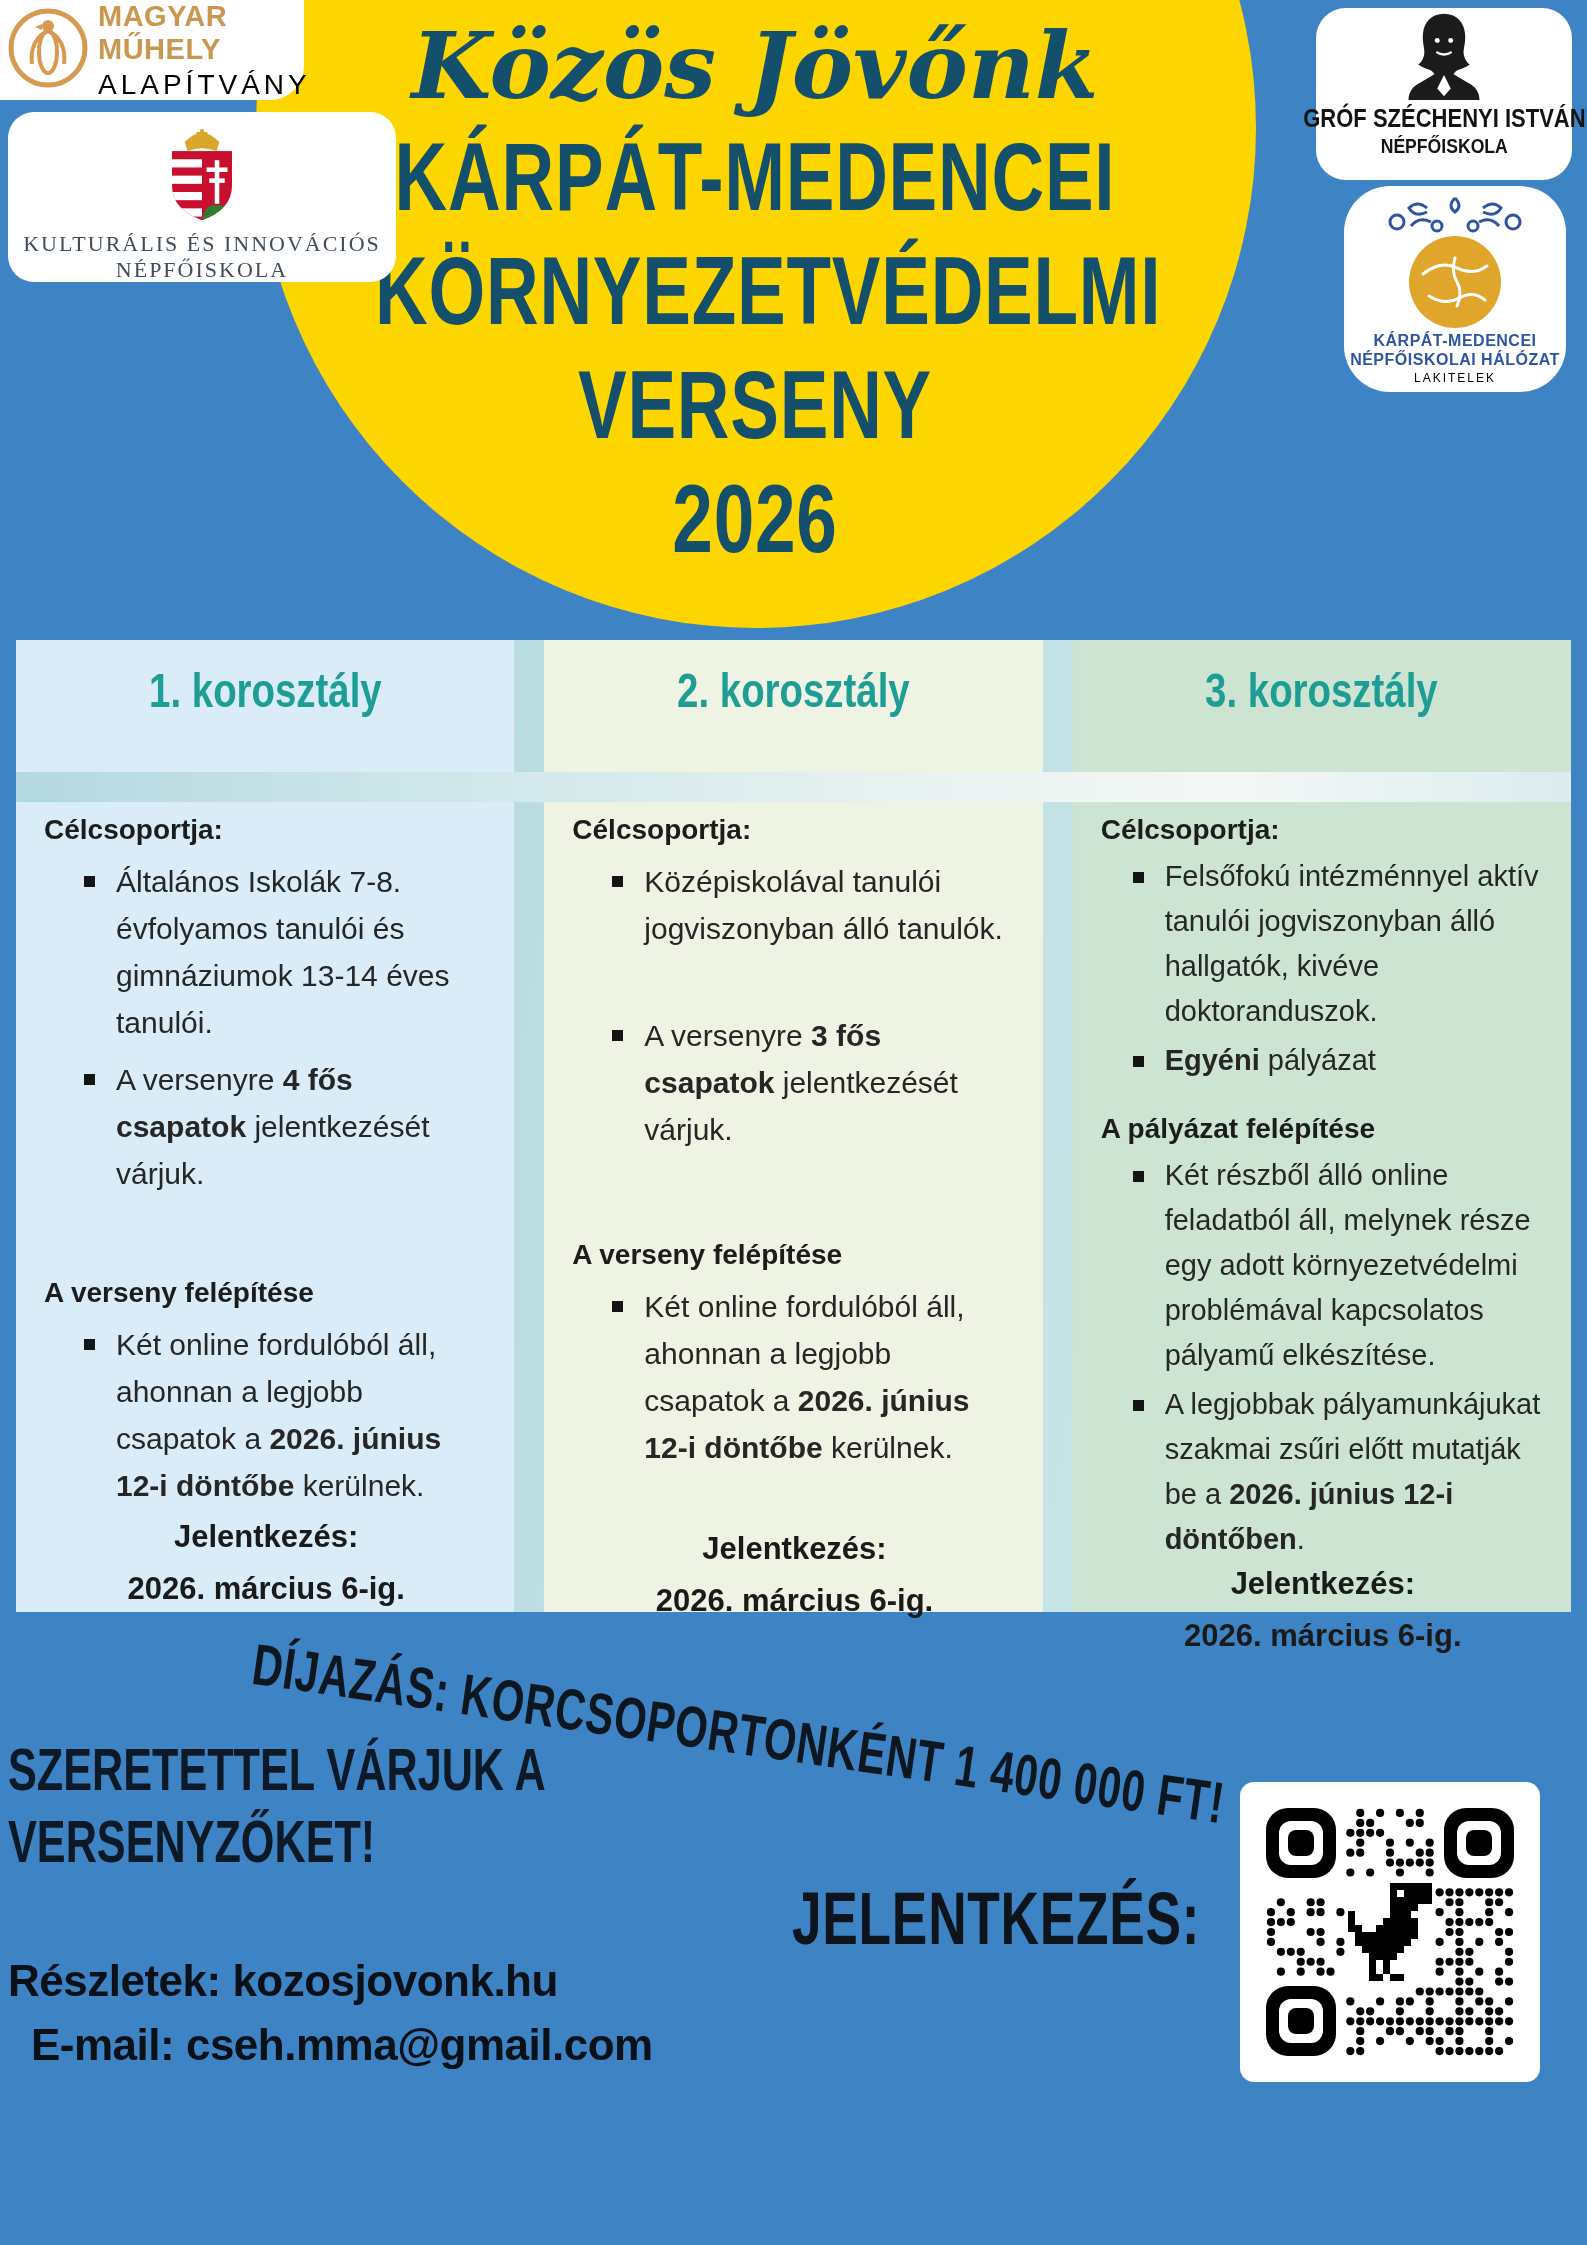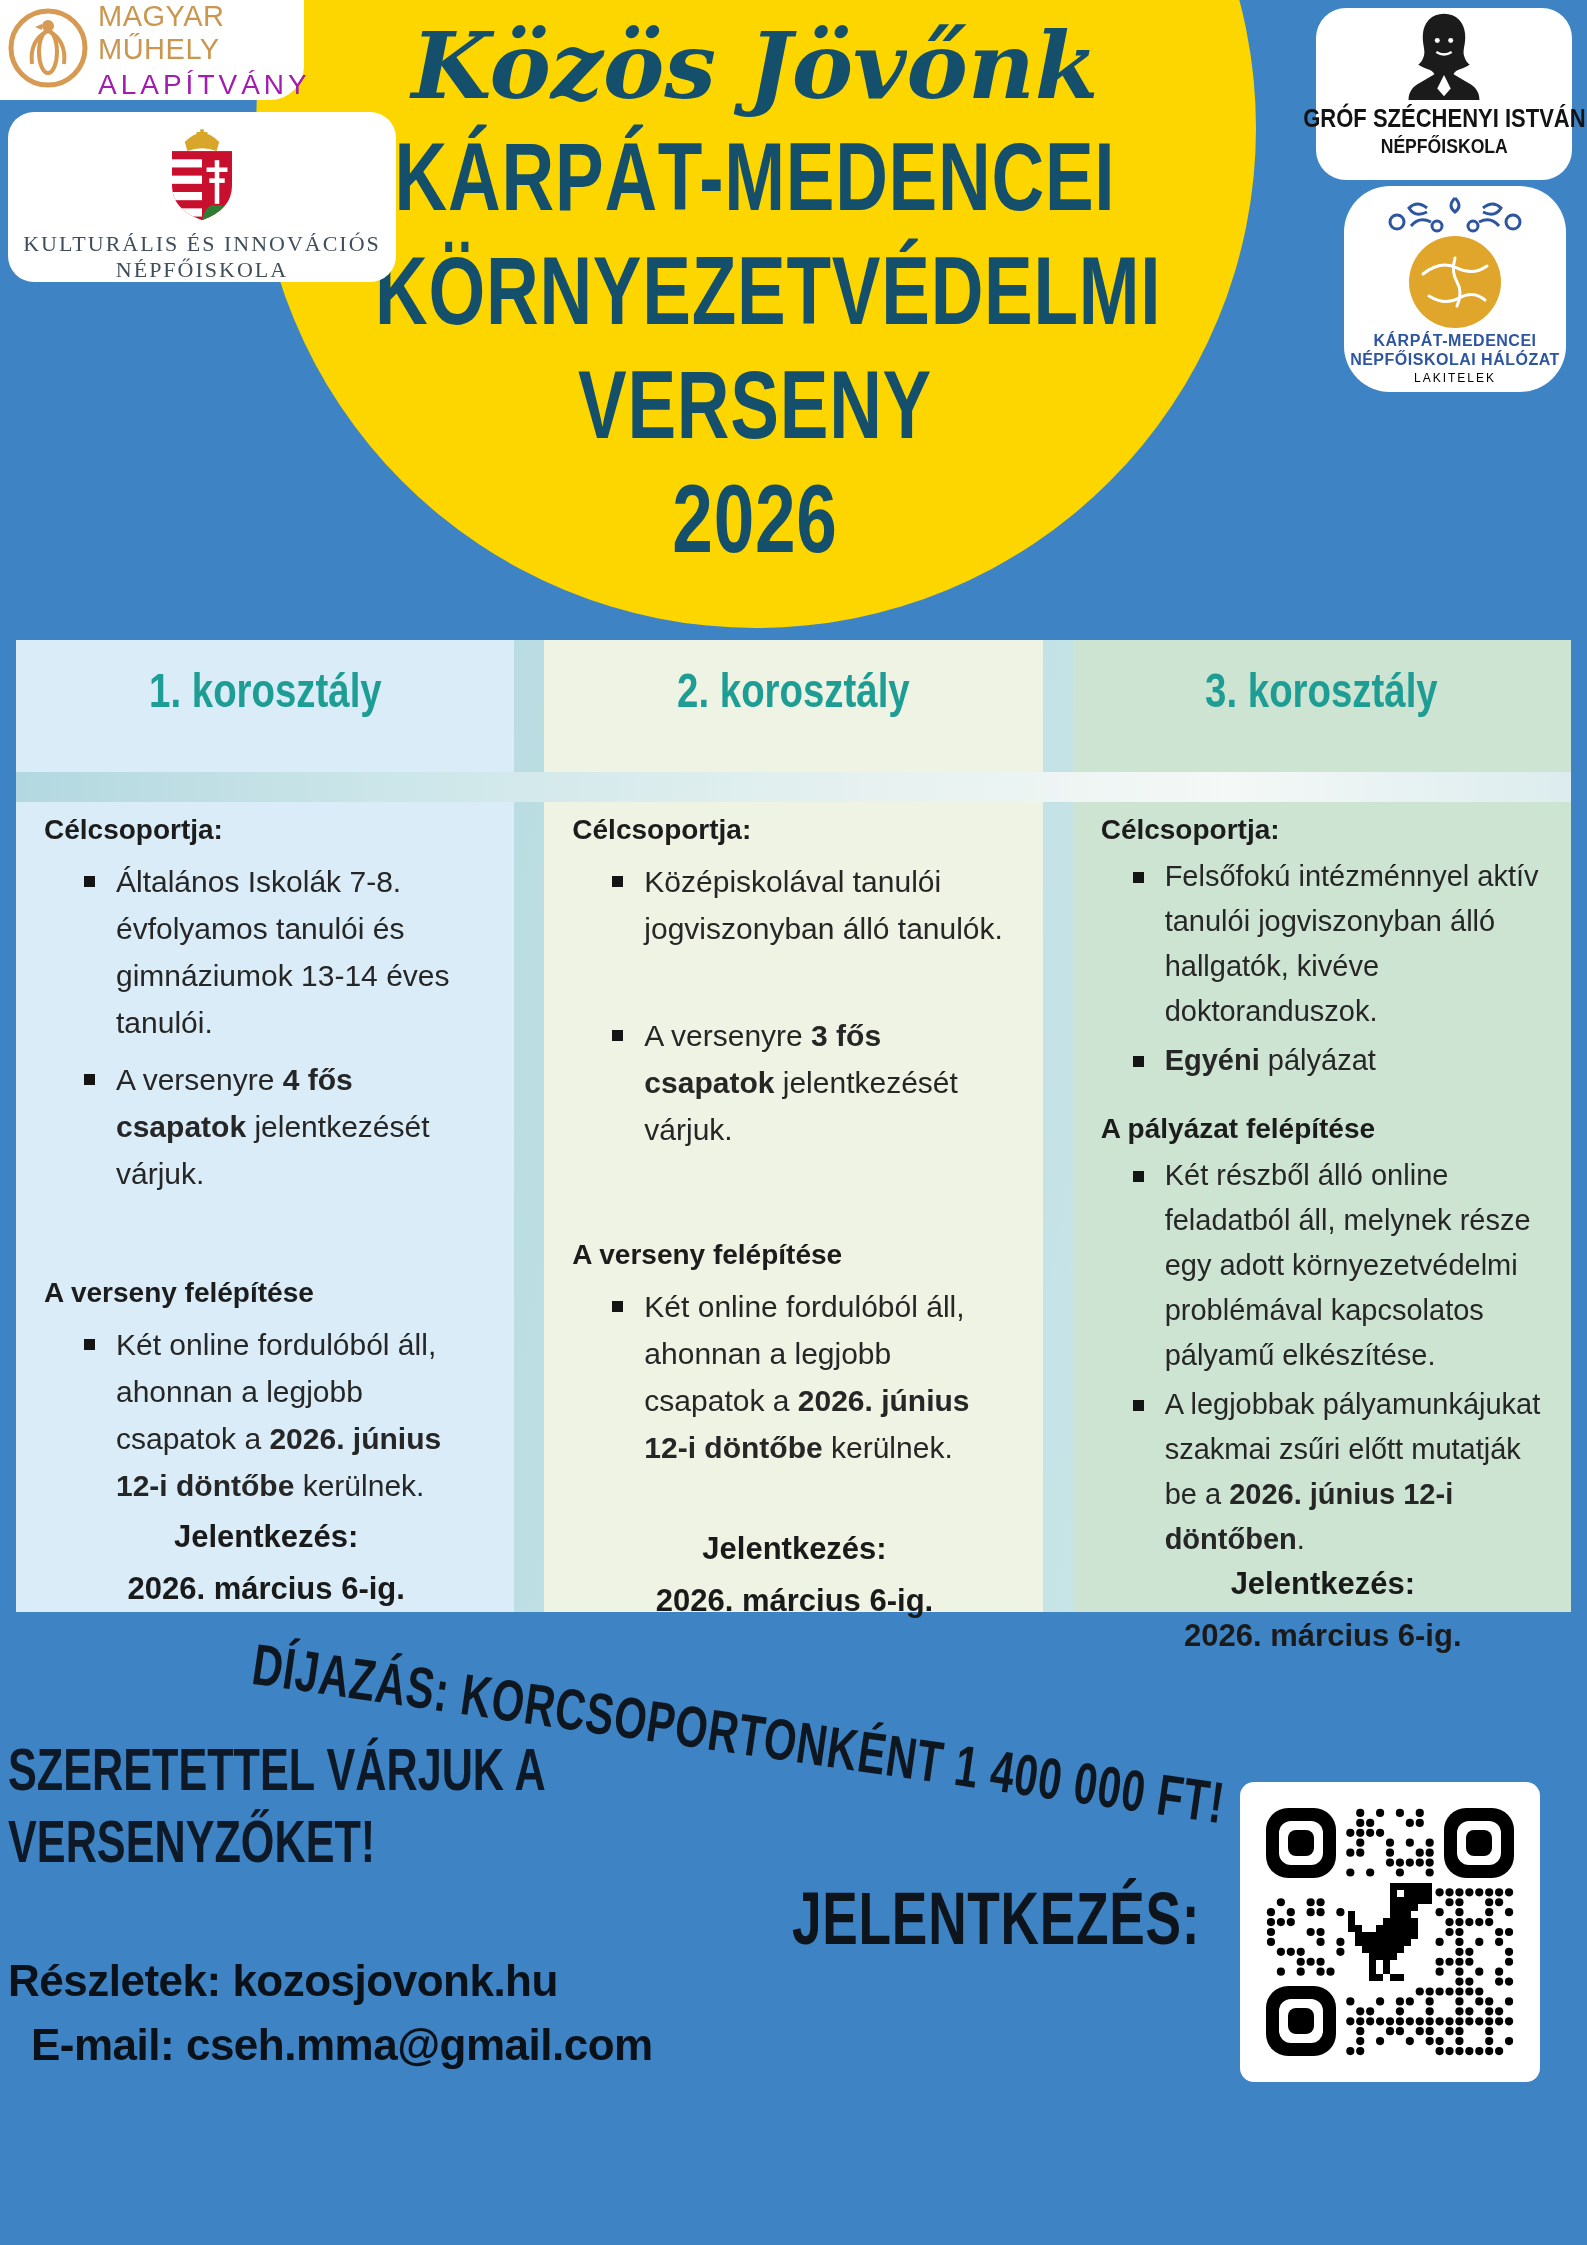--- a/index.html
+++ b/index.html
@@ -10,22 +10,22 @@
     border-radius:50%;background:var(--circle_yellow,#fdd600);z-index:1;}
   .title-wrap{position:absolute;left:255px;width:1000px;top:0;z-index:2;text-align:center;}
   .title-script{margin-top:12px;font-family:"DejaVu Serif",serif;font-style:italic;font-weight:700;
     font-size:92px;color:var(--title_navy,#14506b);}
   .title-caps div{font-size:96px;line-height:114px;font-weight:700;letter-spacing:1px;
     color:var(--title_navy,#14506b);transform:scaleX(.76);white-space:nowrap;}
   
   .card{position:absolute;background:#fff;z-index:5;}
   .card1{left:0;top:0;width:304px;height:100px;border-radius:0 0 34px 0;
     display:flex;align-items:center;gap:8px;padding-left:6px;box-sizing:border-box;}
-  .mm-l1{font-size:29px;color:#c9974f;letter-spacing:.5px;}
-  .mm-l2{font-size:28px;color:#a21caf;letter-spacing:4px;margin-top:3px;}
+  .mm-l1{font-size:29px;color:#c9974f;letter-spacing:.5px;font-weight:bold;}
+  .mm-l2{font-size:28px;color:#000000;letter-spacing:4px;margin-top:3px;}
   .card2{left:8px;top:112px;width:388px;height:170px;border-radius:26px;
     display:flex;flex-direction:column;align-items:center;padding-top:10px;box-sizing:border-box;}
   .kim-text{margin-top:5px;font-family:"Liberation Serif",serif;font-size:22px;color:#3f4e5a;
     letter-spacing:2px;text-align:center;line-height:26px;}
   .card3{left:1316px;top:8px;width:256px;height:172px;border-radius:30px;
     display:flex;flex-direction:column;align-items:center;box-sizing:border-box;}
   .sz1{font-size:25px;font-weight:700;color:#131313;transform:scaleX(.88);white-space:nowrap;}
   .sz2{font-size:20px;font-weight:700;color:#131313;transform:scaleX(.88);margin-top:2px;}
   .card4{left:1344px;top:186px;width:222px;height:206px;border-radius:46px;
     display:flex;flex-direction:column;align-items:center;padding-top:6px;box-sizing:border-box;}

